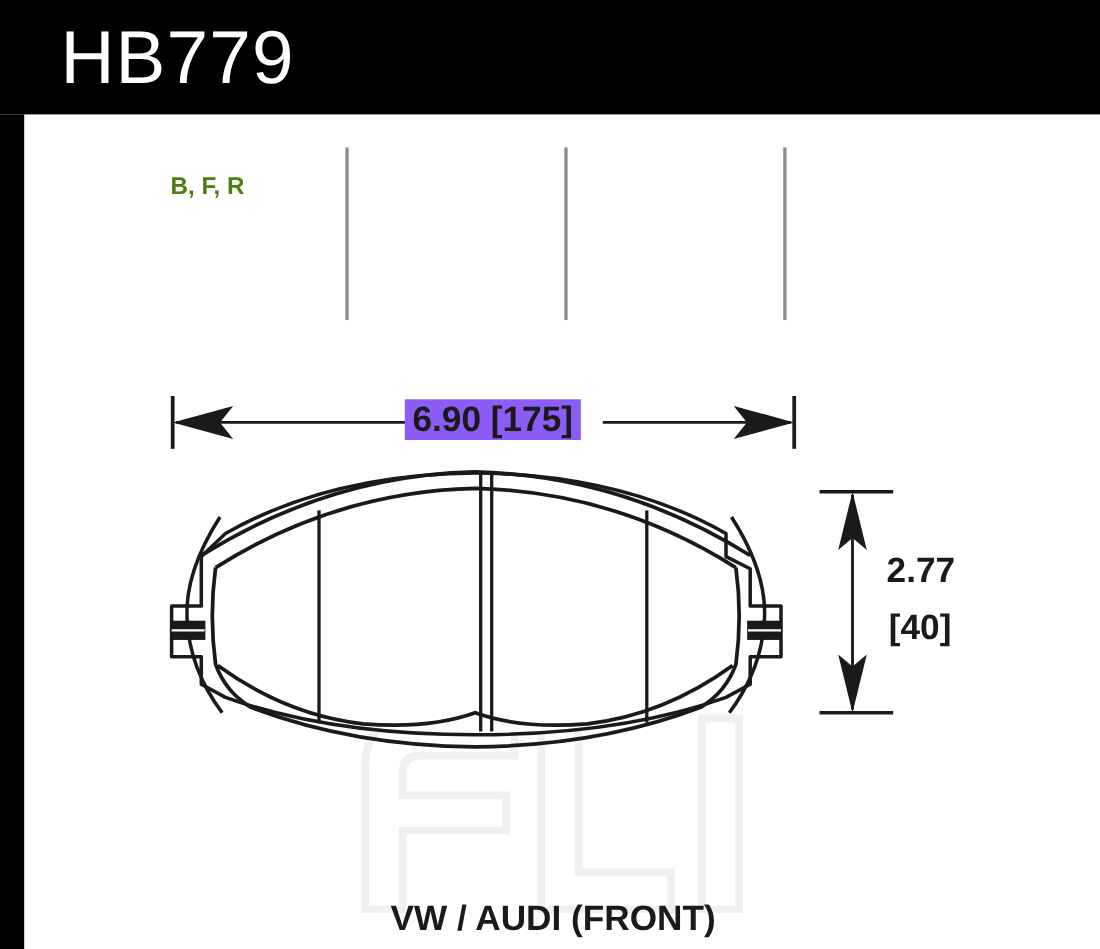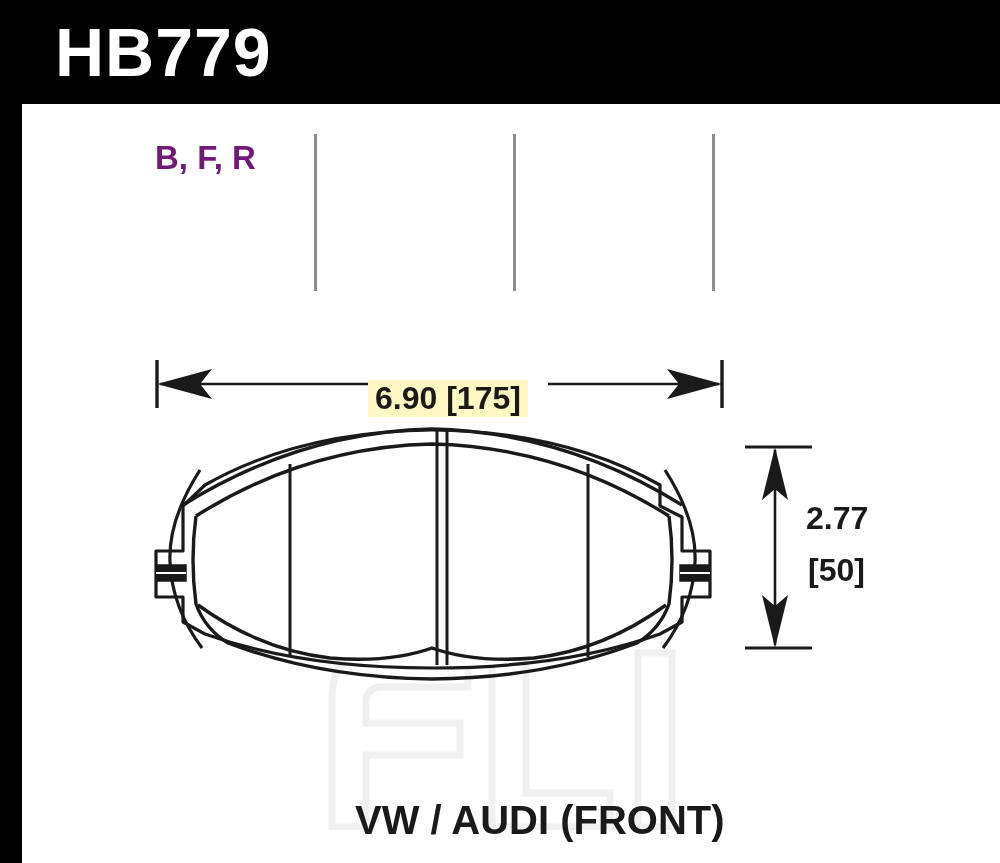--- a/index.html
+++ b/index.html
@@ -6,27 +6,27 @@
   body{width:1000px;height:863px;overflow:hidden;
        font-family:"Liberation Sans",sans-serif;}
 
   #sheet{position:relative;width:1000px;height:863px;background:#ffffff;}
 
   
   #header-band{position:absolute;left:0;top:0;width:1000px;height:104px;background:#000;}
   #left-border{position:absolute;left:0;top:104px;width:22px;height:759px;background:#000;}
 
   #part-number{position:absolute;left:55px;top:18px;
-      font-size:68px;font-weight:700;color:#ffffff;
+      font-size:68px;font-weight:400;color:#ffffff;
       letter-spacing:1px;line-height:68px;
       font-family:"Liberation Sans",sans-serif;}
 
   
-  .spec-val{position:absolute;font-size:33px;font-weight:700;color:#701a75;
-      white-space:nowrap;font-family:"Liberation Sans",sans-serif;}
+  .spec-val{position:absolute;font-size:22px;font-weight:700;color:#4d7c0f;
+      white-space:nowrap;font-family:"Liberation Sans",sans-serif;margin-top:17px;}
   #spec-compound{left:155px;top:139px;}
   #spec-fmsi{left:333px;top:139px;}
   #spec-thick{left:730px;top:139px;}
 
   .divider{position:absolute;width:3px;background:#8c8c8c;top:134px;height:157px;}
   #divider-1{left:314px;}
   #divider-2{left:513px;}
   #divider-3{left:712px;}
 
   
@@ -38,26 +38,26 @@
       font-size:34px;font-weight:700;color:#6e6e6e;opacity:.80;
       letter-spacing:.5px;white-space:nowrap;
       font-family:"Liberation Sans",sans-serif;}
 
   
   #drawing{position:absolute;left:0;top:0;width:1000px;height:863px;}
 
   
   .dim-text{position:absolute;font-size:32px;font-weight:700;color:#1a1a1a;
       white-space:nowrap;font-family:"Liberation Sans",sans-serif;}
-  #dim-width-label{left:368px;top:363px;background:#fef9c3;padding:0 7px;margin-top:17px;}
+  #dim-width-label{left:368px;top:363px;background:#8b5cf6;padding:0 7px;}
   #dim-height-line1{left:806px;top:500px;}
   #dim-height-line2{left:808px;top:552px;}
 
-  #application-label{position:absolute;left:355px;top:798px;
-      font-size:40px;font-weight:700;color:#1a1a1a;white-space:nowrap;
+  #application-label{position:absolute;left:355px;top:816px;
+      font-size:32px;font-weight:700;color:#1a1a1a;white-space:nowrap;
       font-family:"Liberation Sans",sans-serif;}
 </style>
 </head>
 <body>
 
 <div id="sheet">
 
   <div id="header-band"></div>
   <div id="part-number">HB779</div>
 
@@ -185,18 +185,18 @@
       <rect x="680" y="565" width="30" height="16"></rect>
       <line x1="680" y1="573" x2="710" y2="573" stroke="#ffffff" stroke-width="2"></line>
     </g>
 
   </svg>
 
   <div class="dim-text" id="dim-width-label">6.90 [175]</div>
 
   <div class="dim-text" id="dim-height-line1">2.77</div>
 
-  <div class="dim-text" id="dim-height-line2">[50]</div>
+  <div class="dim-text" id="dim-height-line2">[40]</div>
 
 
   <div id="application-label">VW / AUDI (FRONT)</div>
 
 </div>
 
 </body></html>

